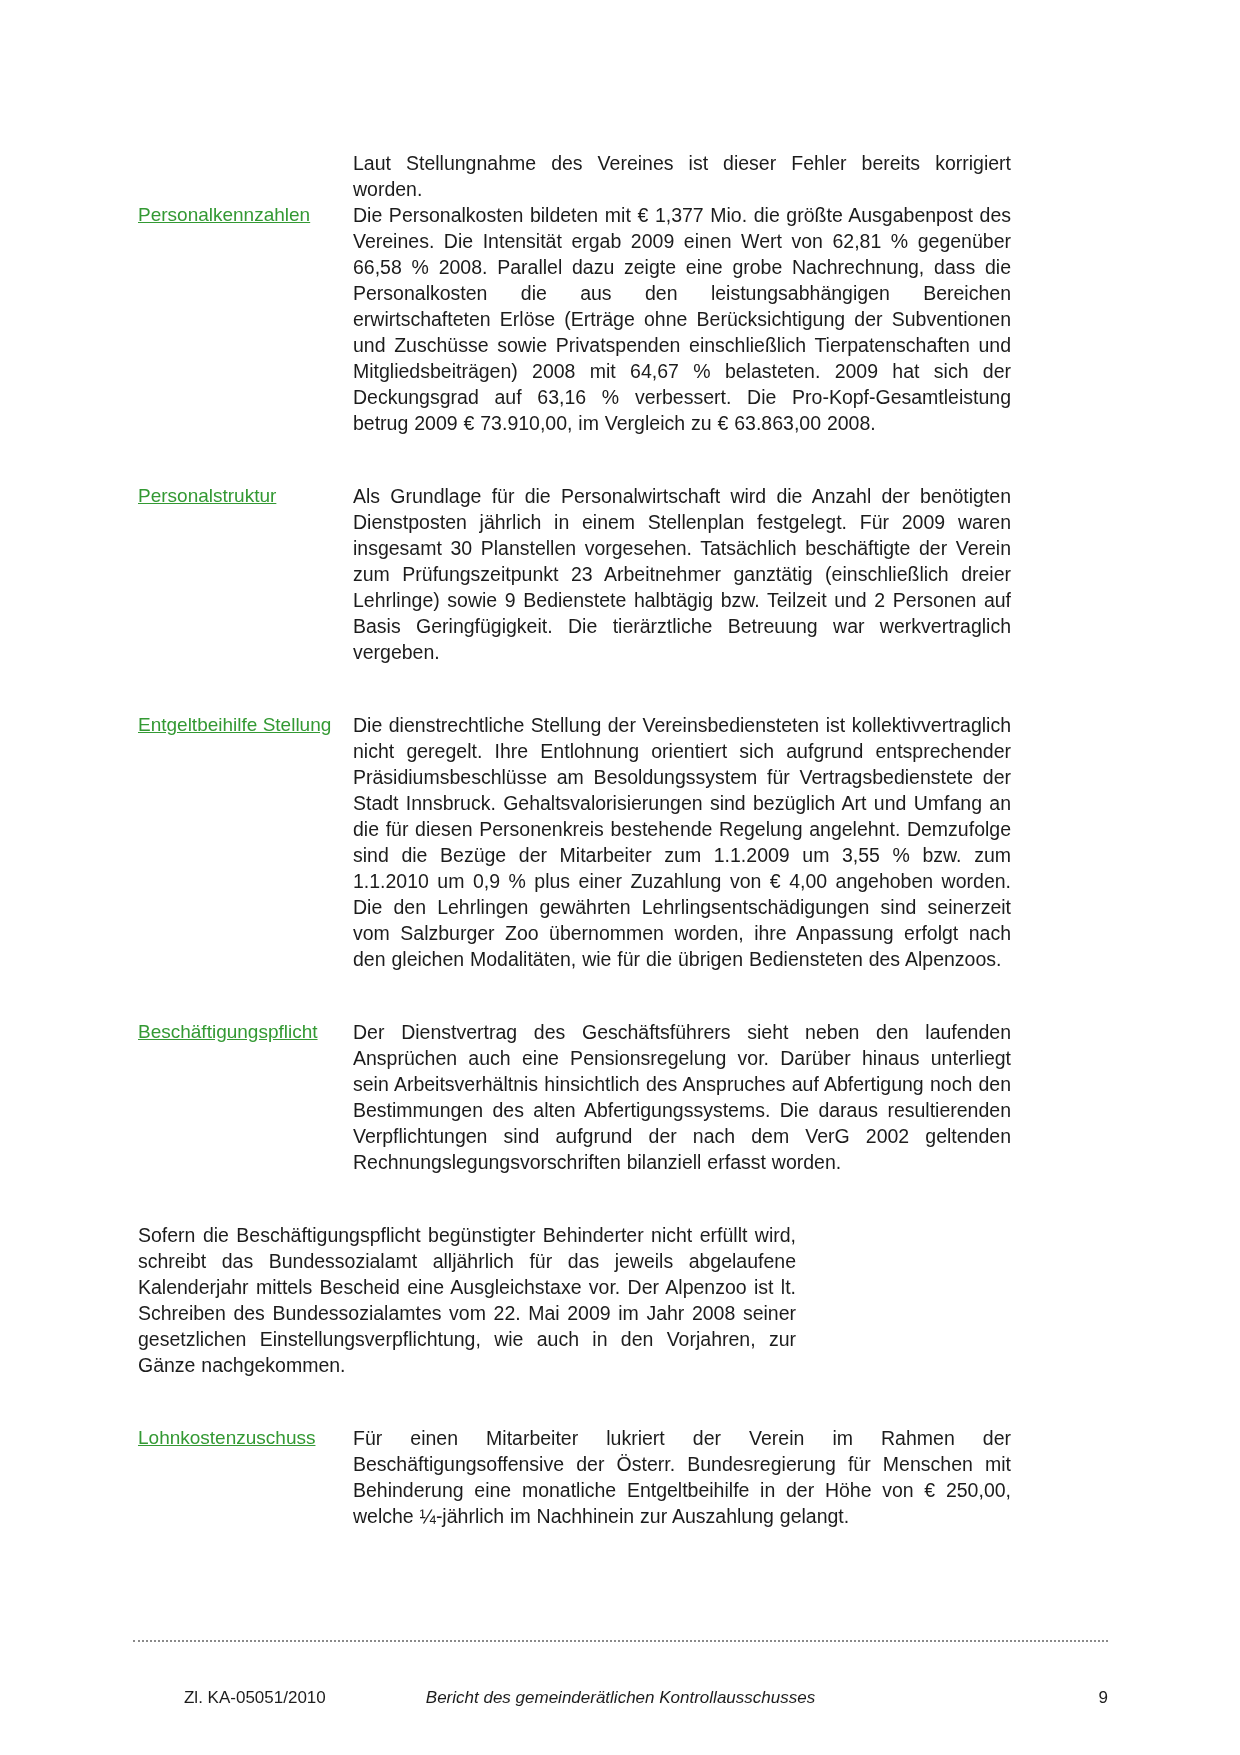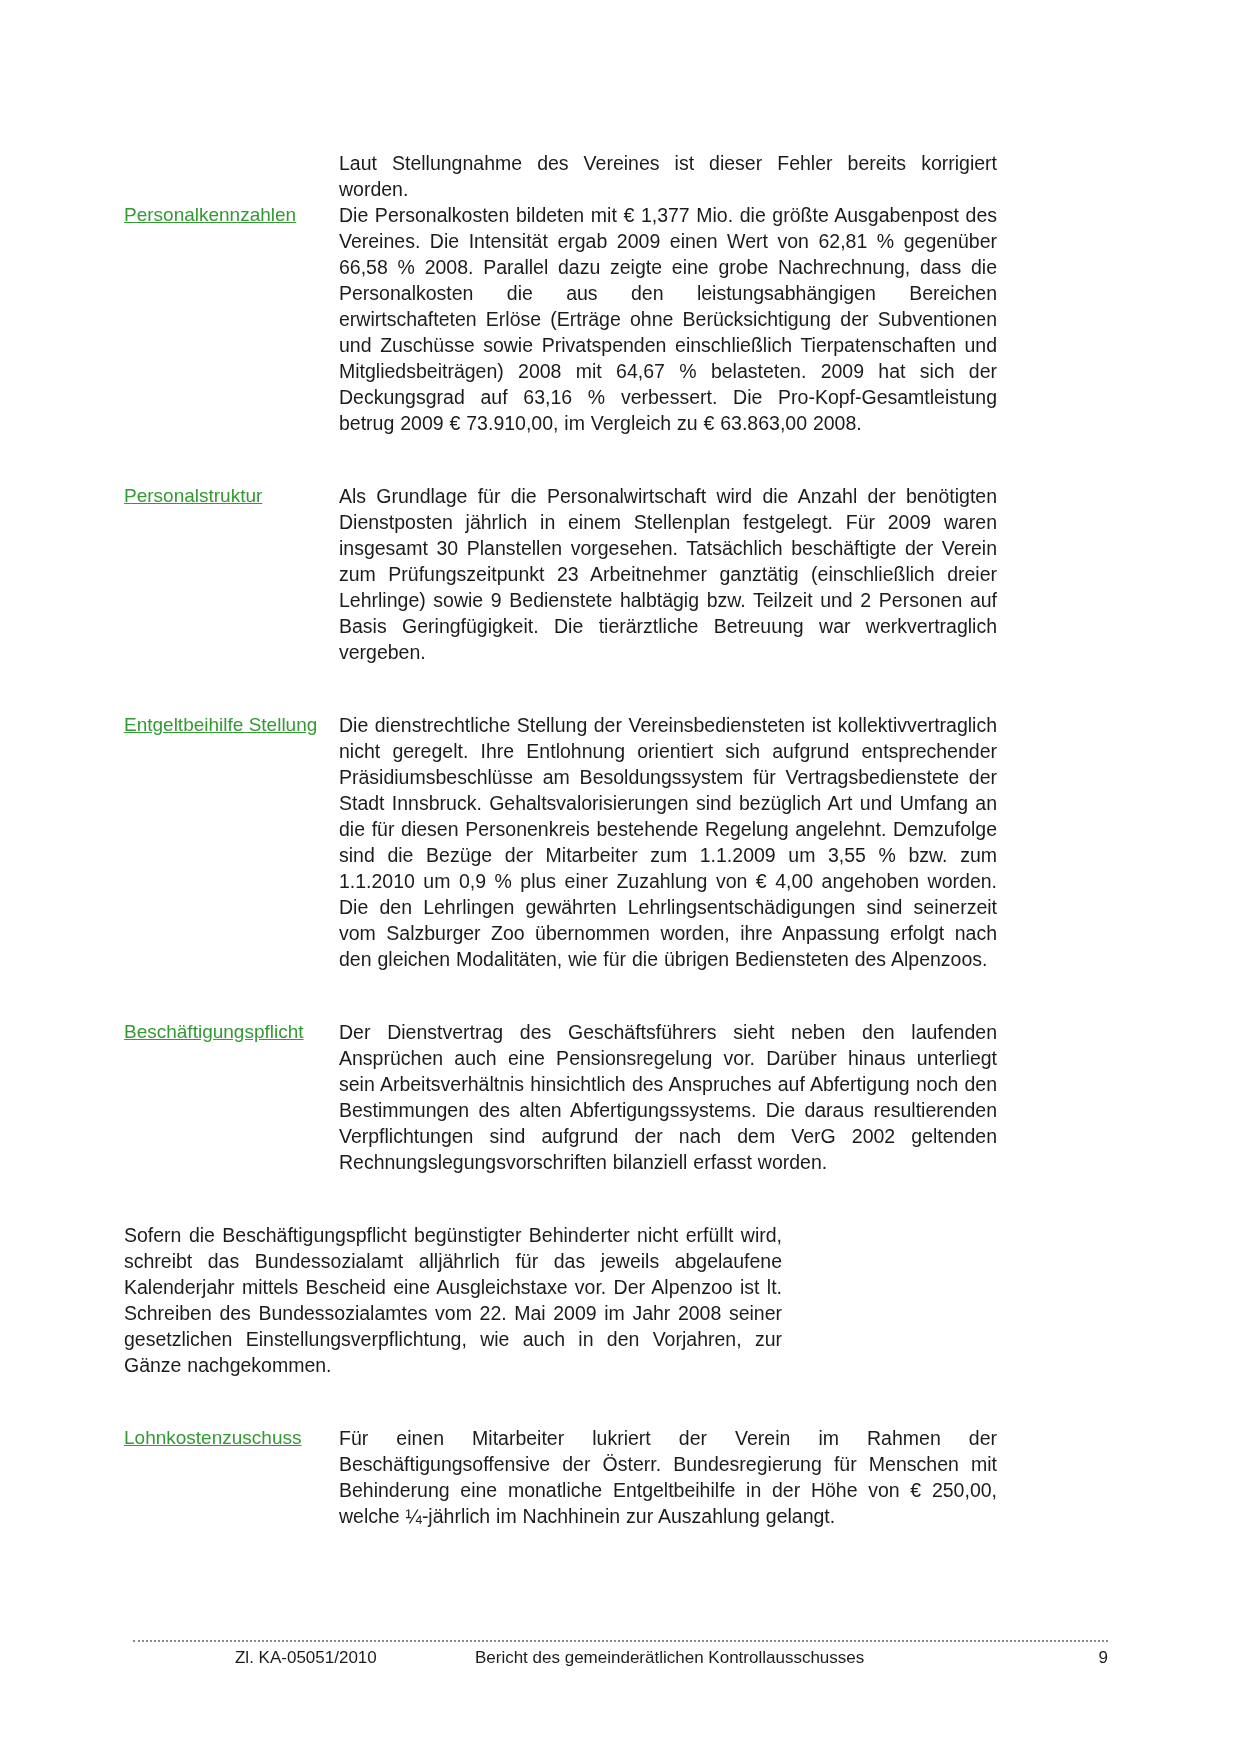--- a/index.html
+++ b/index.html
@@ -11,21 +11,21 @@
     position: relative;
     width: 1240px;
     height: 1755px;
     background: #ffffff;
     font-family: "Liberation Sans", "DejaVu Sans", sans-serif;
     color: #1c1c1c;
     overflow: hidden;
   }
   .content {
     position: absolute;
-    left: 124px;
+    left: 138px;
     top: 150px;
     width: 880px;
   }
   .row {
     display: flex;
     align-items: flex-start;
   }
   .row + .row {
     margin-top: 47px;
   }
@@ -60,22 +60,22 @@
     top: 1640px;
     width: 975px;
     border-top: 2px dotted #8a8a8a;
     padding-top: 5px;
     display: flex;
     align-items: baseline;
     font-size: 17px;
     line-height: 22px;
     color: #1c1c1c;
   }
-  .footer .ref   { flex: 1; text-align: right;  }
-  .footer .title { flex: 2; text-align: right; }
+  .footer .ref   { flex: 1; text-align: center; margin-top: 40px;  }
+  .footer .title { flex: 2; text-align: center; font-style: italic; }
   .footer .pageno { flex: 1; text-align: right; }
 </style>
 </head>
 <body>
 
 <div class="page">
 
   <div class="content">
 
     <section class="row">

